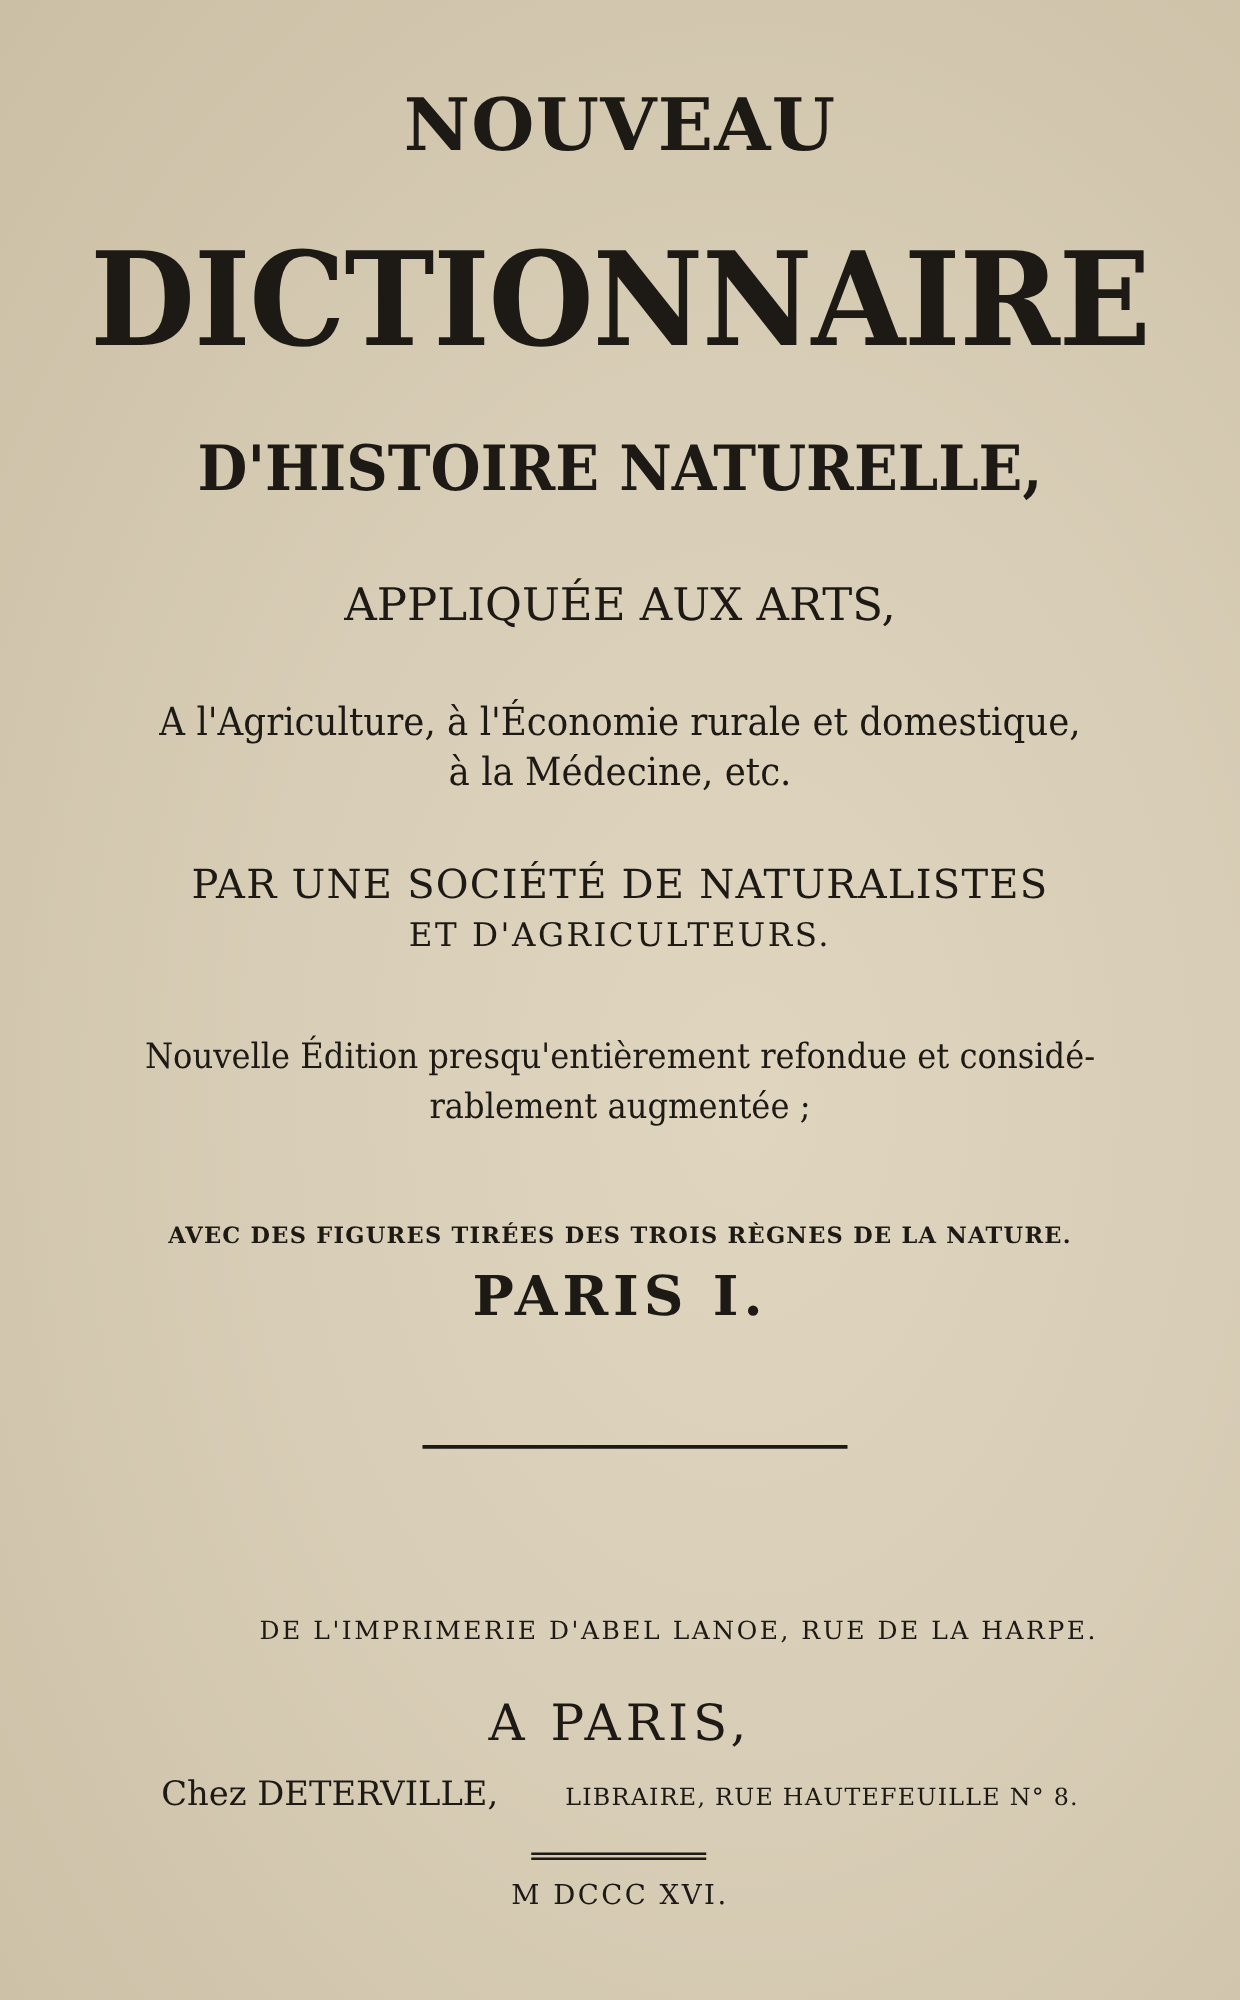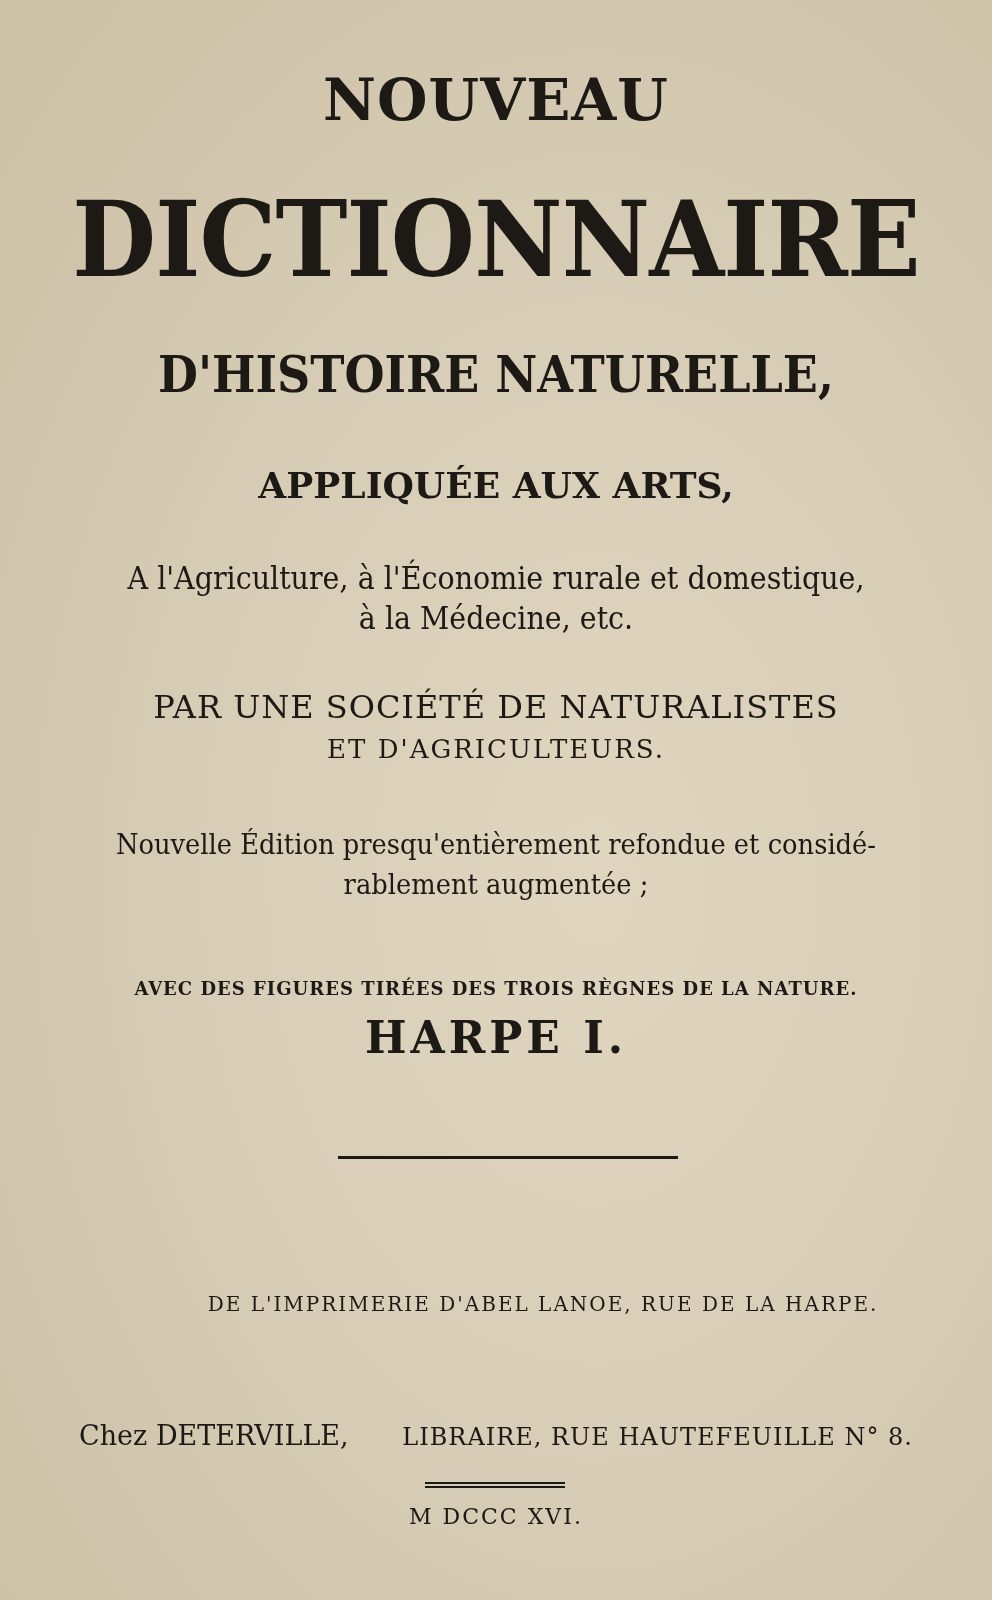--- a/index.html
+++ b/index.html
@@ -8,55 +8,56 @@
     background: radial-gradient(ellipse at 60% 55%, #e0d6c0 0%, #d8cdb6 45%, #cbbfa5 100%);
     font-family: "DejaVu Serif", "Liberation Serif", serif;
     color:#1d1915;
     position:relative;
   }
   .page { position:absolute; left:0; top:0; width:992px; height:1277px; }
   .line { position:absolute; left:0; width:992px; text-align:center; white-space:nowrap; }
   .t1 { top:66px; font-size:58px; font-weight:bold; letter-spacing:1px; }
   .t2 { top:178px; font-size:104px; font-weight:bold; letter-spacing:-1px; transform:scaleX(0.93); }
   .t3 { top:345px; font-size:50px; font-weight:bold; transform:scaleX(0.92); }
-  .t4 { top:464px; font-size:36px; font-weight:bold; }
+  .t4 { top:464px; font-size:36px; font-weight:normal; }
   .t5 { top:560px; font-size:31px; transform:scaleX(0.92); }
   .t6 { top:600px; font-size:31px; transform:scaleX(0.92); }
   .t7 { top:688px; font-size:32px; letter-spacing:1px; }
   .t8 { top:734px; font-size:26px; letter-spacing:2px; }
   .t9 { top:828px; font-size:28px; transform:scaleX(0.92); }
   .t10 { top:868px; font-size:28px; transform:scaleX(0.92); }
   .t11 { top:938px; font-size:18px; font-weight:bold; letter-spacing:1px;margin-top:40px; }
   .t12 { top:1012px; font-size:44px; font-weight:bold; letter-spacing:4px; }
   .rule1 { position:absolute; left:338px; top:1156px; width:340px; height:3px; background:#1d1915; }
   .t13 { top:1292px; font-size:20px; letter-spacing:2px;padding-left:47px; }
   .t14 { top:1356px; font-size:40px; letter-spacing:4px; }
   .t15 { top:1420px; font-size:27px; }
-  .t15 .sc { font-size:24px; letter-spacing:1px;margin-left:45px; }
+  .t15 .sc { font-size:19px; letter-spacing:1px;margin-left:45px; }
   .rule2 { position:absolute; left:425px; top:1482px; width:140px; height:6px; border-top:2px solid #1d1915; border-bottom:2px solid #1d1915; box-sizing:border-box; }
   .t16 { top:1504px; font-size:22px; letter-spacing:2px; }
 </style>
 </head>
 <body>
 
 <div class="page">
   <div class="line t1">NOUVEAU</div>
   <div class="line t2">DICTIONNAIRE</div>
   <div class="line t3">D'HISTOIRE NATURELLE,</div>
   <div class="line t4">APPLIQUÉE AUX ARTS,</div>
   <div class="line t5">A l'Agriculture, à l'Économie rurale et domestique,</div>
   <div class="line t6">à la Médecine, etc.</div>
   <div class="line t8">ET D'AGRICULTEURS.</div>
   <div class="line t7">PAR UNE SOCIÉTÉ DE NATURALISTES</div>
   <div class="line t9">Nouvelle Édition presqu'entièrement refondue et considé-</div>
   <div class="line t10">rablement augmentée ;</div>
   <div class="line t11">AVEC DES FIGURES TIRÉES DES TROIS RÈGNES DE LA NATURE.</div>
-  <div class="line t12">HARPE I.</div>
+  <div class="line t12">PARIS I.</div>
   <div class="rule1"></div>
   <div class="line t13">DE L'IMPRIMERIE D'ABEL LANOE, RUE DE LA HARPE.</div>
+  <div class="line t14">A PARIS,</div>
   <div class="line t15">
     <span>Chez</span>
     <span>DETERVILLE,</span>
     <span class="sc">LIBRAIRE, RUE HAUTEFEUILLE N° 8.</span>
   </div>
   <div class="rule2"></div>
   <div class="line t16">M DCCC XVI.</div>
 </div>
 
 </body></html>

